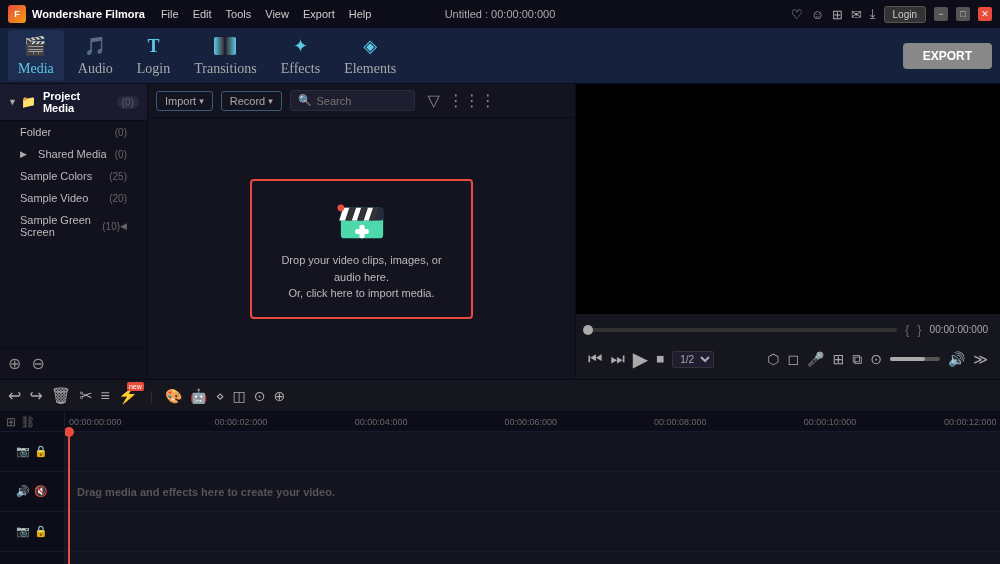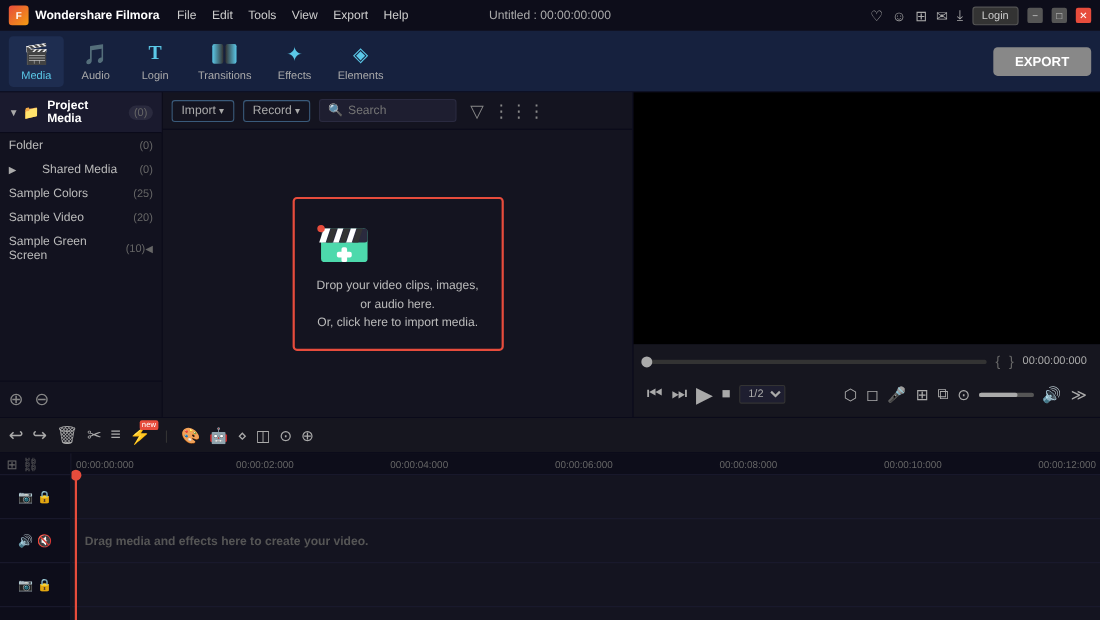--- a/index.html
+++ b/index.html
@@ -6,39 +6,39 @@
     body { width: 1000px; height: 564px; background: #1a1a2e; font-family: 'Segoe UI', Arial, sans-serif; font-size: 12px; color: #ccc; overflow: hidden; }
 
     
     #titlebar { background: #0d0d1a; height: 28px; display: flex; align-items: center; justify-content: space-between; padding: 0 8px; }
 
     
     #toolbar { background: #16213e; height: 56px; display: flex; align-items: center; padding: 0 8px; gap: 4px; border-bottom: 1px solid #0a0a1a; }
     .tool-item { display: flex; flex-direction: column; align-items: center; justify-content: center; padding: 4px 10px; cursor: pointer; border-radius: 4px; gap: 3px; min-width: 50px; }
     .tool-item.active { background: #1e2d50; }
     .tool-icon { width: 24px; height: 24px; display: flex; align-items: center; justify-content: center; font-size: 16px; }
-    .tool-label { font-size: 10px; color: #aaa; }
+    .tool-label { font-size: 14px; color: #aaa; font-family: Liberation Serif, serif; }
     .tool-item.active .tool-label { color: #5bc8e8; }
 
     
     #main { display: flex; height: calc(564px - 28px - 56px - 185px); }
 
     
     #left-panel { width: 148px; background: #12121f; border-right: 1px solid #0a0a1a; display: flex; flex-direction: column; }
     #project-media-header { background: #1a1a2e; padding: 6px 8px; display: flex; align-items: center; gap: 4px; border-bottom: 1px solid #0a0a1a; }
-    .media-item { padding: 5px 8px; display: flex; justify-content: space-between; align-items: center; cursor: pointer; }
+    .media-item { padding: 5px 20px; display: flex; justify-content: space-between; align-items: center; cursor: pointer; }
     .media-item .item-label { color: #bbb; font-size: 11px; display: flex; align-items: center; gap: 4px; }
     .media-item .item-count { color: #666; font-size: 10px; }
 
     
     #media-content { flex: 1; background: #141420; display: flex; flex-direction: column; }
     #media-toolbar { padding: 6px 8px; display: flex; align-items: center; gap: 8px; border-bottom: 1px solid #0a0a1a; }
 
     #drop-area { flex: 1; display: flex; align-items: center; justify-content: center; }
-    .drop-zone { border: 2px solid #e74c3c; border-radius: 4px; width: 192px; height: 140px; display: flex; flex-direction: column; align-items: flex-start; justify-content: center; gap: 10px; padding: 15px; text-align: center; }
+    .drop-zone { border: 2px solid #e74c3c; border-radius: 4px; width: 223px; height: 140px; display: flex; flex-direction: column; align-items: center; justify-content: center; gap: 10px; padding: 15px; text-align: center; }
 
     
     #preview-panel { width: 425px; background: #0d0d1a; border-left: 1px solid #0a0a1a; display: flex; flex-direction: column; }
     #preview-screen { flex: 1; background: #000; display: flex; align-items: center; justify-content: center; }
     #preview-controls { background: #16161f; padding: 6px 8px; display: flex; flex-direction: column; gap: 6px; }
 
     
     #timeline-section { height: 185px; background: #12121f; border-top: 1px solid #0a0a1a; display: flex; flex-direction: column; }
     #timeline-toolbar { height: 32px; background: #16161f; display: flex; align-items: center; padding: 0 8px; gap: 8px; border-bottom: 1px solid #0a0a1a; }
   </style>

